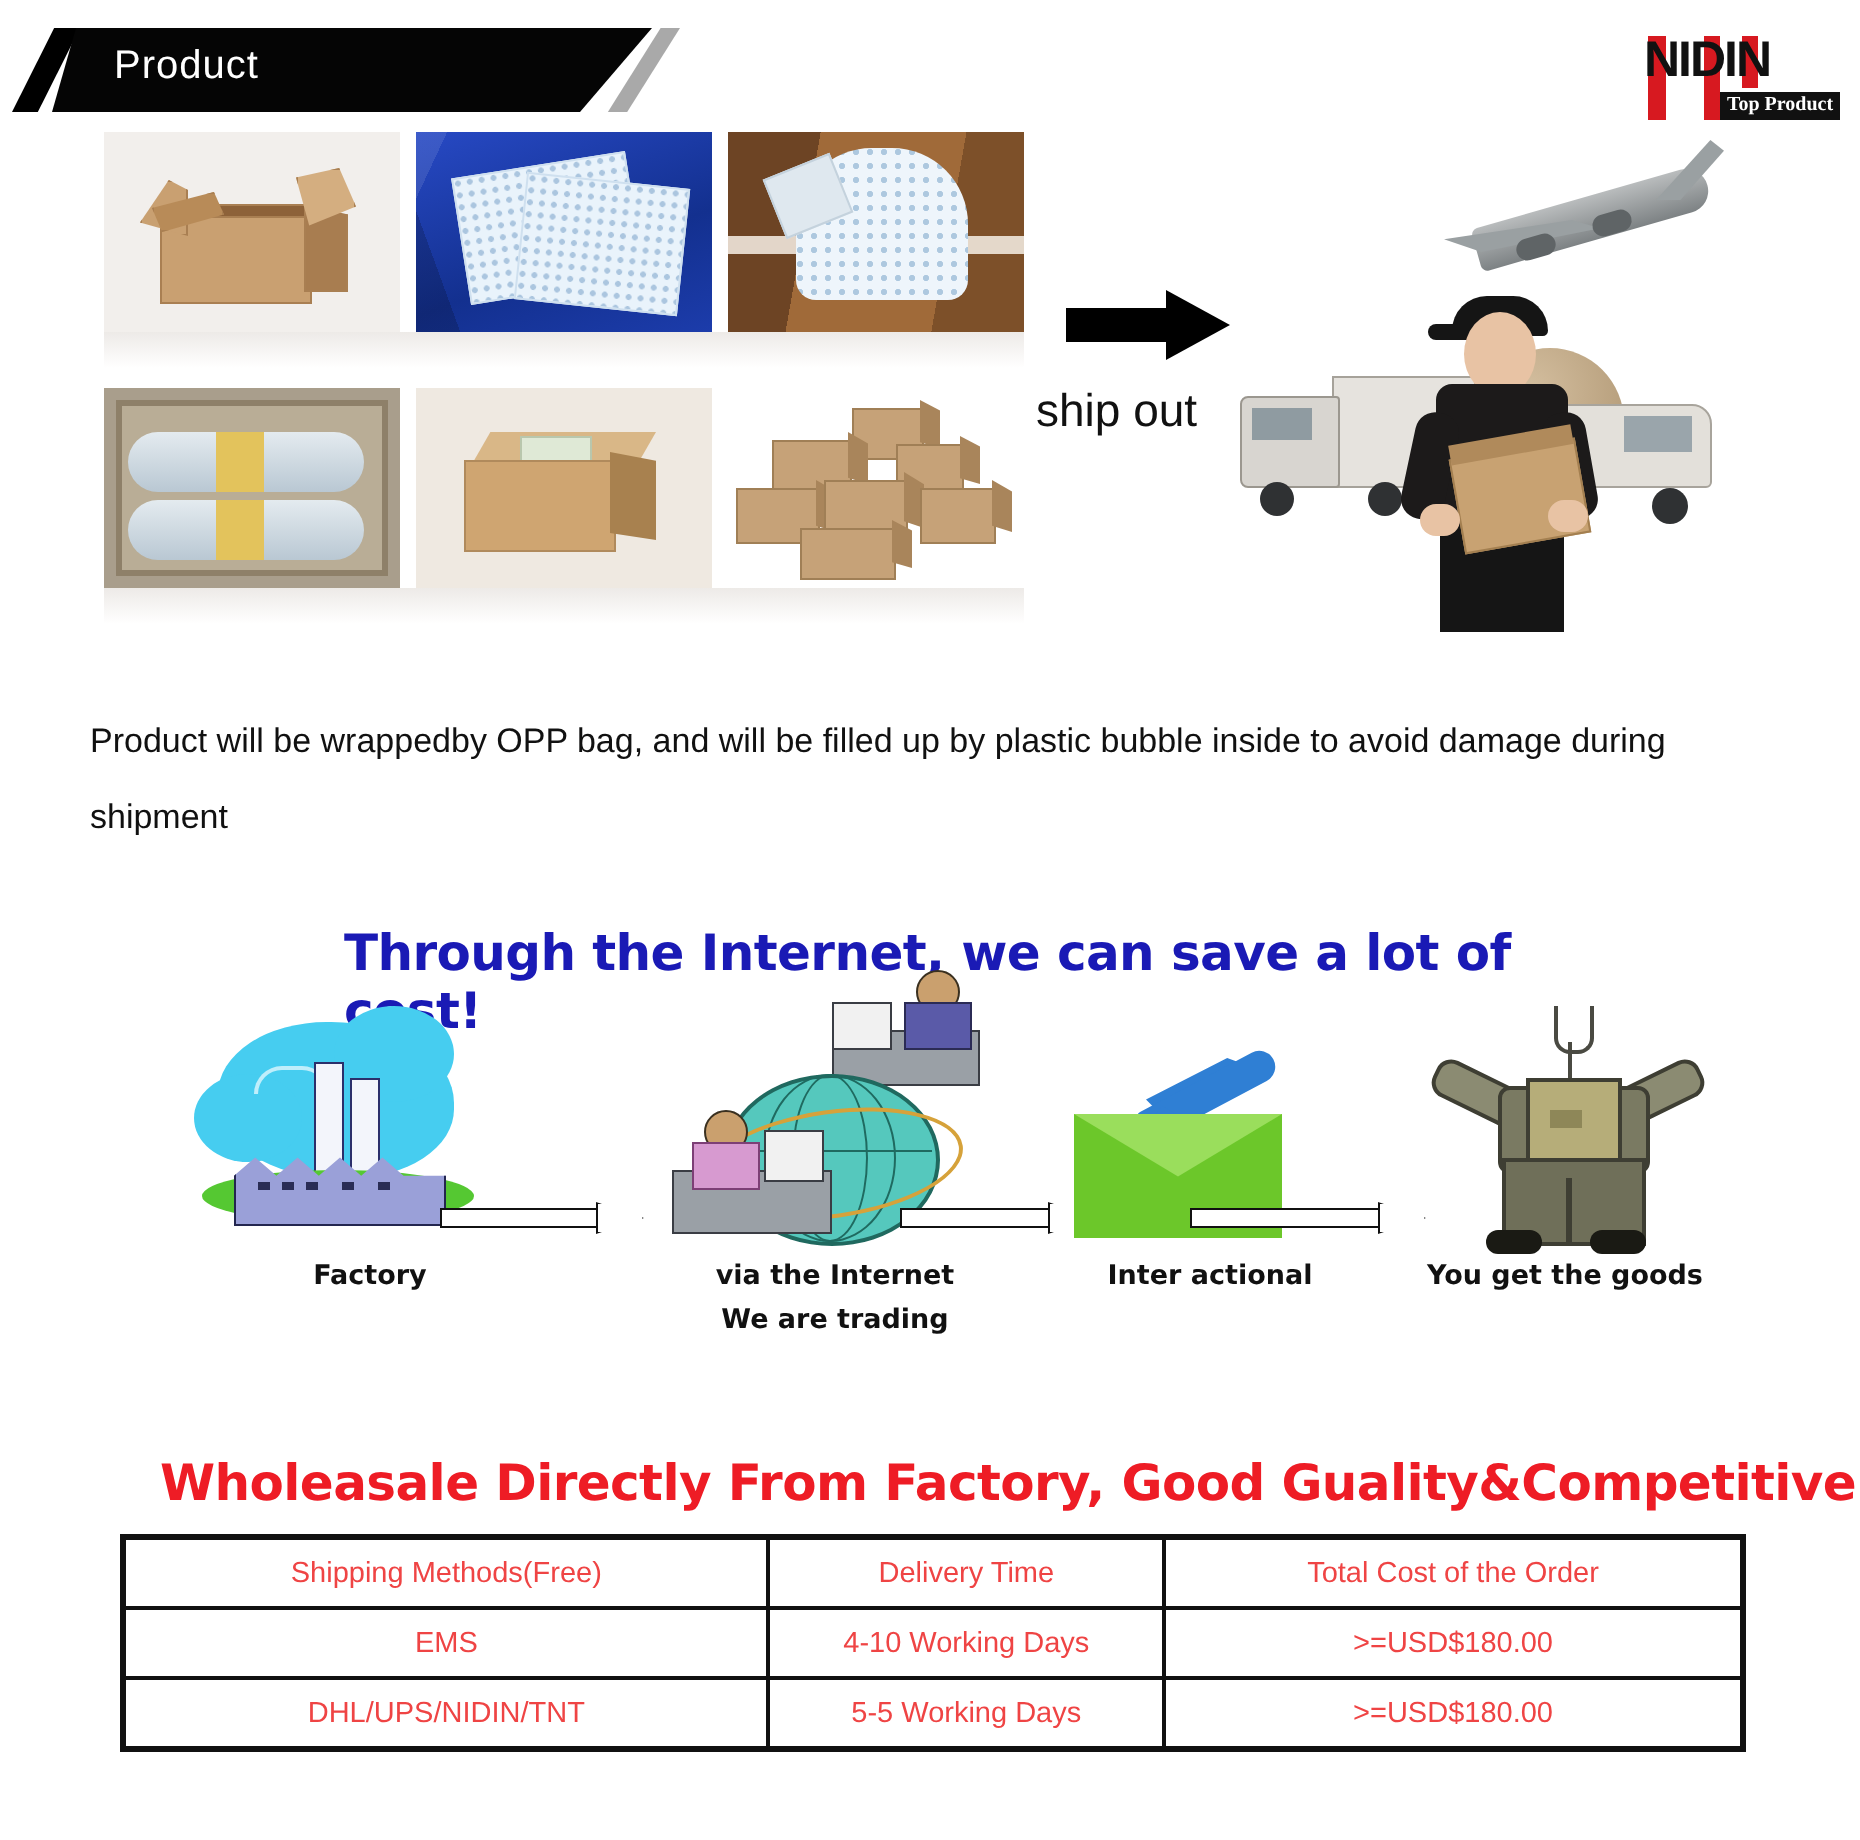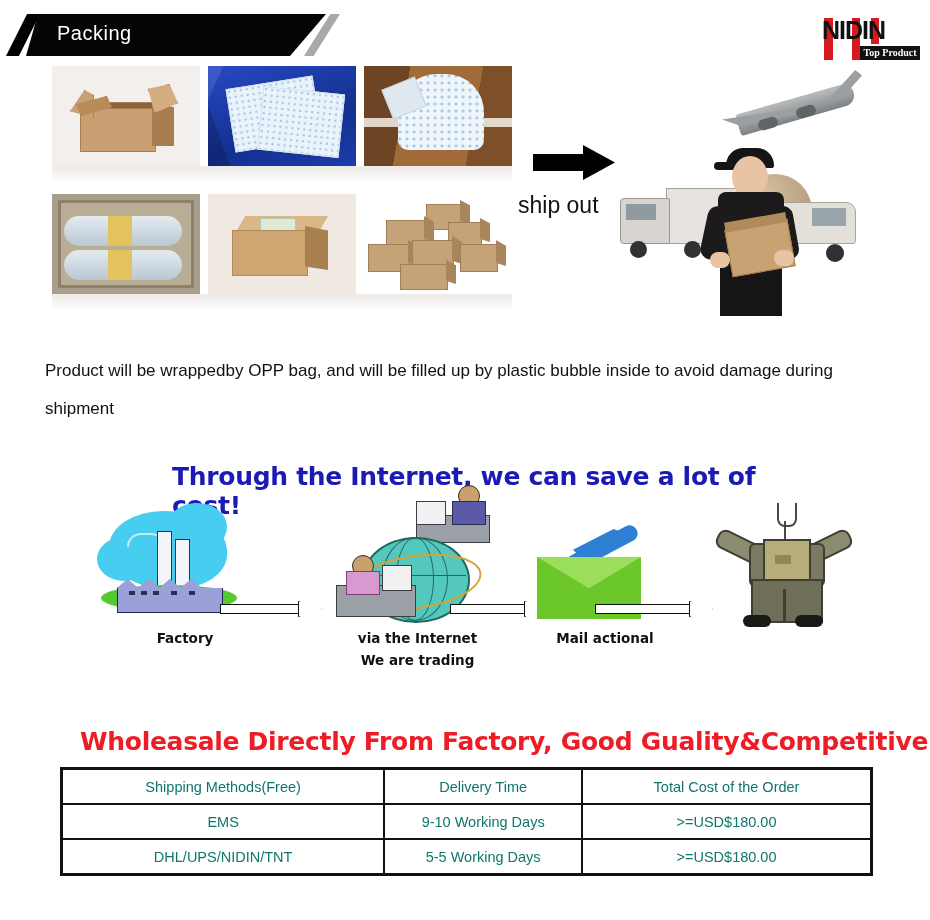--- a/index.html
+++ b/index.html
@@ -281,36 +281,36 @@
   
   .red-head{
     position:absolute;left:80px;top:727px;width:790px;
     font-size:25px;font-weight:700;color:#ee1c25;letter-spacing:-.3px;
     font-family:"DejaVu Sans", sans-serif;white-space:nowrap;
   }
 
   
   .tbl{position:absolute;left:60px;top:767px;width:813px;border-collapse:separate;
     border-spacing:0;border:2px solid #111;}
-  .tbl td{border:1px solid #111;height:33px;text-align:center;font-size:14.5px;color:#0f766e;
+  .tbl td{border:1px solid #111;height:33px;text-align:center;font-size:14.5px;color:#ef4444;
     background:#fff;padding:0 4px;}
   .tbl .c1{width:323px;}
   .tbl .c2{width:196px;}
   .tbl .c3{width:290px;}
 </style>
 </head>
 <body>
 
 <div class="page">
 
   <div class="banner">
     <div class="slash"></div>
     <div class="bar"></div>
     <div class="accent"></div>
-    <div class="title">Packing</div>
+    <div class="title">Product</div>
   </div>
 
   <div class="logo">
     <div class="redbar rb1"></div>
     <div class="redbar rb2"></div>
     <div class="redbar rb3"></div>
     <div class="wordmark">NIDIN</div>
     <div class="tq">Top Product</div>
   </div>
 
@@ -493,21 +493,21 @@
 
     <div class="node n-air">
       <div class="air">
         <div class="pl">
           <div class="w"></div>
           <div class="f"></div>
           <div class="t"></div>
         </div>
         <div class="env"></div>
       </div>
-      <div class="cap">Mail actional</div>
+      <div class="cap">Inter actional</div>
     </div>
 
     <div class="farrow fa3">
       <div class="sh"></div>
       <div class="hd"></div>
     </div>
 
     <div class="node n-recv">
       <div class="rc">
         <div class="hook"></div>
@@ -516,36 +516,37 @@
         <div class="arm r"></div>
         <div class="body"></div>
         <div class="box">
             <i></i>
           </div>
         <div class="legs"></div>
         <div class="legsplit"></div>
         <div class="shoeL"></div>
         <div class="shoeR"></div>
       </div>
+      <div class="cap">You get the goods</div>
       <div class="cap"></div>
     </div>
   </div>
 
   <div class="red-head">Wholeasale Directly From Factory, Good Guality&amp;Competitive Price!</div>
 
   <table class="tbl">
     <tbody>
       <tr>
         <td class="c1">Shipping Methods(Free)</td>
         <td class="c2">Delivery Time</td>
         <td class="c3">Total Cost of the Order</td>
       </tr>
       <tr>
         <td class="c1">EMS</td>
-        <td class="c2">9-10 Working Days</td>
+        <td class="c2">4-10 Working Days</td>
         <td class="c3">&gt;=USD$180.00</td>
       </tr>
       <tr>
         <td class="c1">DHL/UPS/NIDIN/TNT</td>
         <td class="c2">5-5 Working Days</td>
         <td class="c3">&gt;=USD$180.00</td>
       </tr>
     </tbody>
   </table>
 

